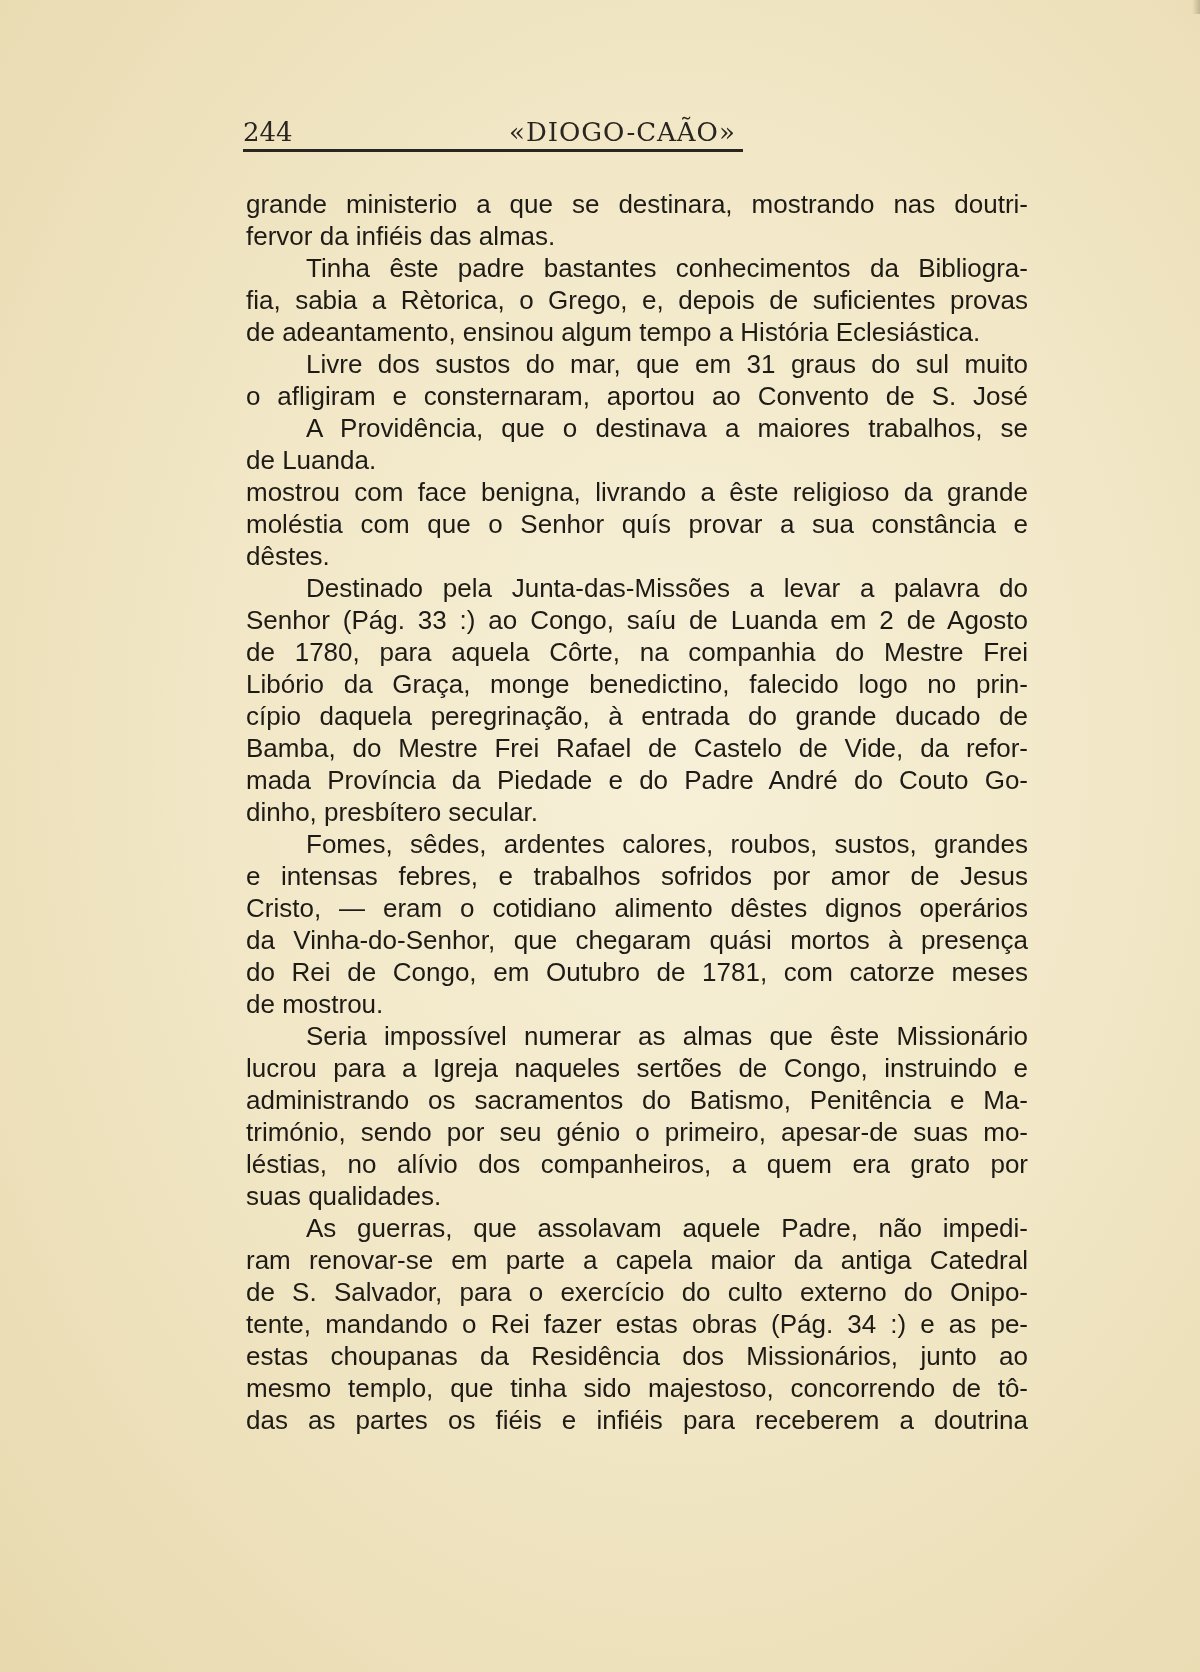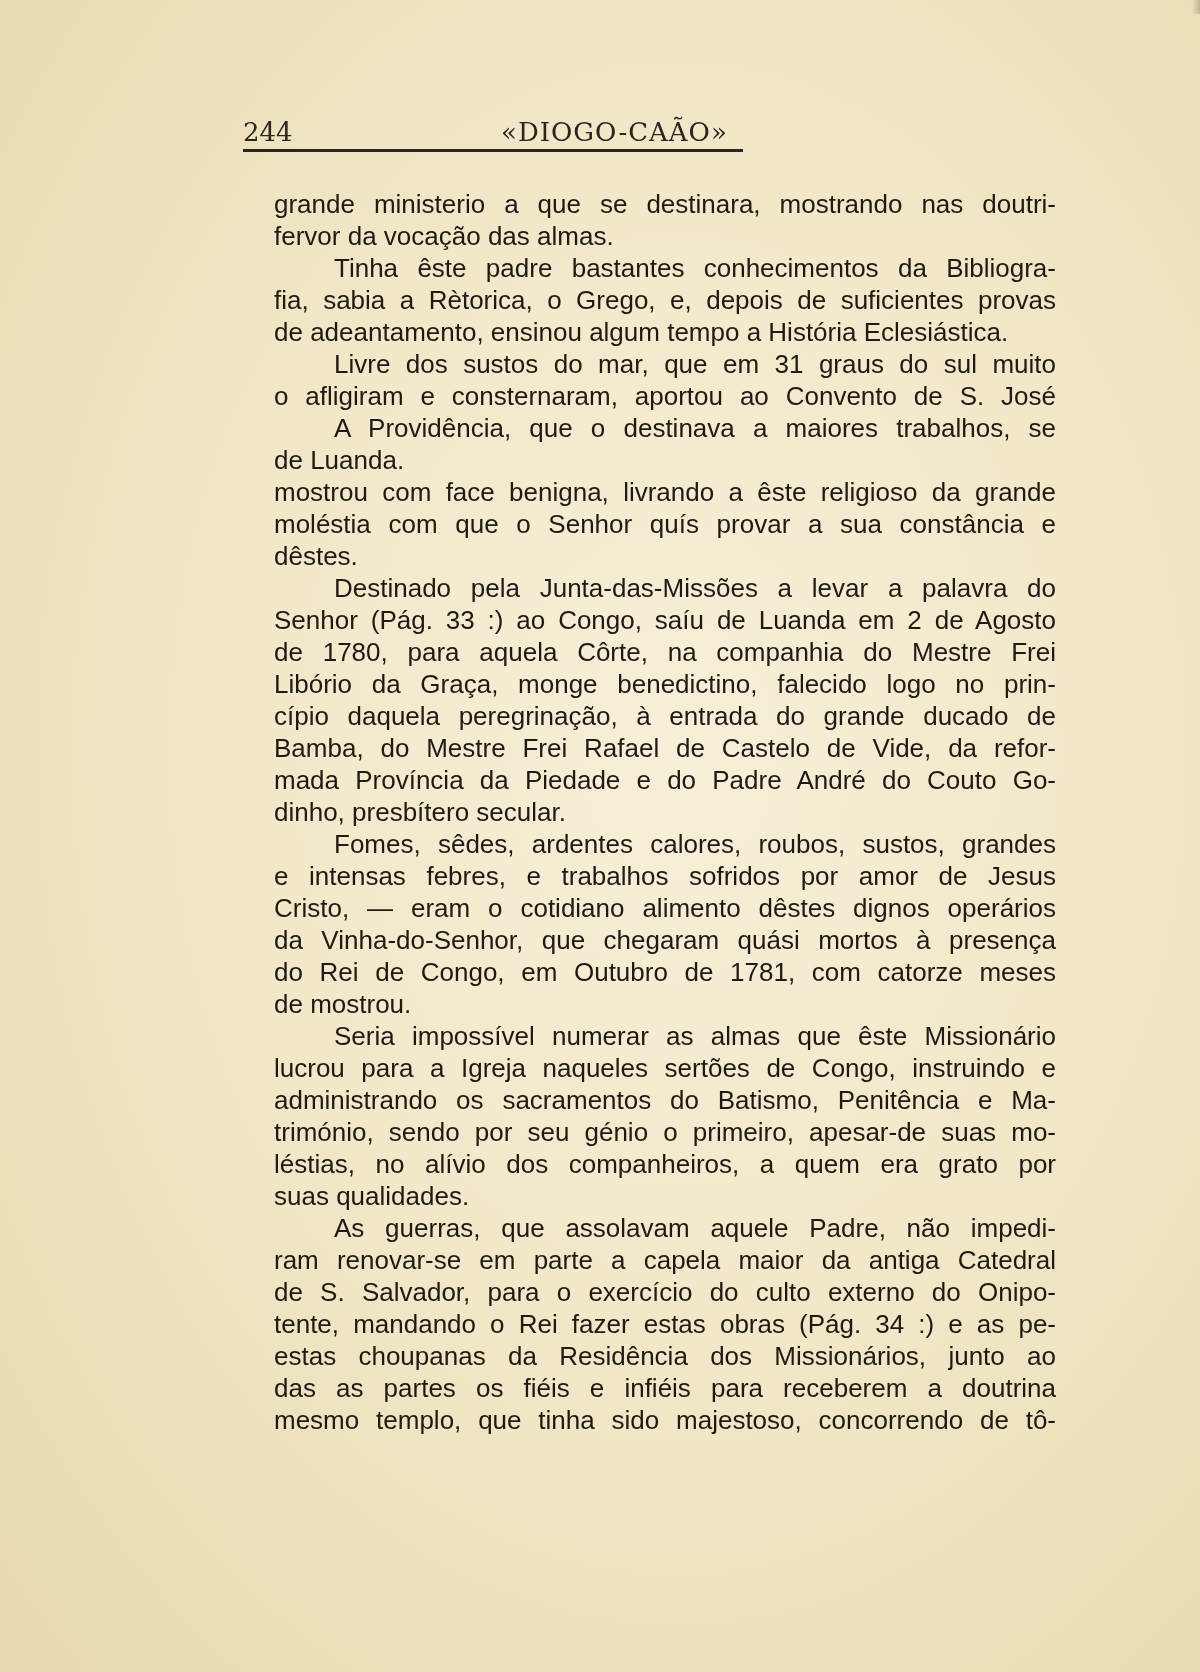--- a/index.html
+++ b/index.html
@@ -49,21 +49,21 @@
       font-size: 26px;
       color: #2a2520;
     }
     .page-number {
       position: absolute;
       left: 0;
       top: 4px;
     }
     .running-title {
       position: absolute;
-      left: 258px;
+      left: 266px;
       top: 4px;
       letter-spacing: 1px;
     }
     .head-rule {
       position: absolute;
       left: 243px;
       top: 149px;
       width: 500px;
       height: 3px;
       background: #2a2520;
@@ -72,21 +72,20 @@
       position: absolute;
       left: 246px;
       top: 188px;
       width: 782px;
       font-family: "Liberation Sans Narrow", "Liberation Sans", "DejaVu Sans Condensed", sans-serif;
       font-stretch: condensed;
       font-size: 26px;
       line-height: 32px;
       color: #1e1a16;
       text-align: justify;
-      margin-left: 28px;
     }
     .line {
       display: block;
       white-space: nowrap;
       text-align-last: justify;
       height: 32px;
       transform-origin: left center;
     }
     .line.last {
       text-align-last: left;
@@ -100,21 +99,21 @@
 
 <div class="page">
   <div class="running-head">
     <span class="page-number">244</span>
     <span class="running-title">«DIOGO-CAÃO»</span>
   </div>
   <div class="head-rule"></div>
 
   <div class="text-block" id="text-block">
       <span class="line">grande ministerio a que se destinara, mostrando nas doutri-</span>
-      <span class="line last">fervor da vocação das almas.</span>
+      <span class="line last">fervor da infiéis das almas.</span>
       <span class="line indent">Tinha êste padre bastantes conhecimentos da Bibliogra-</span>
       <span class="line">fia, sabia a Rètorica, o Grego, e, depois de suficientes provas</span>
       <span class="line last">de adeantamento, ensinou algum tempo a História Eclesiástica.</span>
       <span class="line indent">Livre dos sustos do mar, que em 31 graus do sul muito</span>
       <span class="line">o afligiram e consternaram, aportou ao Convento de S. José</span>
       <span class="line indent">A Providência, que o destinava a maiores trabalhos, se</span>
       <span class="line last">de Luanda.</span>
       <span class="line">mostrou com face benigna, livrando a êste religioso da grande</span>
       <span class="line">moléstia com que o Senhor quís provar a sua constância e</span>
       <span class="line last">dêstes.</span>
@@ -136,19 +135,19 @@
       <span class="line">lucrou para a Igreja naqueles sertões de Congo, instruindo e</span>
       <span class="line">administrando os sacramentos do Batismo, Penitência e Ma-</span>
       <span class="line">trimónio, sendo por seu génio o primeiro, apesar-de suas mo-</span>
       <span class="line">léstias, no alívio dos companheiros, a quem era grato por</span>
       <span class="line last">suas qualidades.</span>
       <span class="line indent">As guerras, que assolavam aquele Padre, não impedi-</span>
       <span class="line">ram renovar-se em parte a capela maior da antiga Catedral</span>
       <span class="line">de S. Salvador, para o exercício do culto externo do Onipo-</span>
       <span class="line">tente, mandando o Rei fazer estas obras (Pág. 34 :) e as pe-</span>
       <span class="line">estas choupanas da Residência dos Missionários, junto ao</span>
+      <span class="line">mesmo templo, que tinha sido majestoso, concorrendo de tô-</span>
       <span class="line">das as partes os fiéis e infiéis para receberem a doutrina</span>
-      <span class="line">mesmo templo, que tinha sido majestoso, concorrendo de tô-</span>
     </div>
 
   <div class="page-edge"></div>
   <div class="corner-dark"></div>
 </div>
 
 </body></html>

